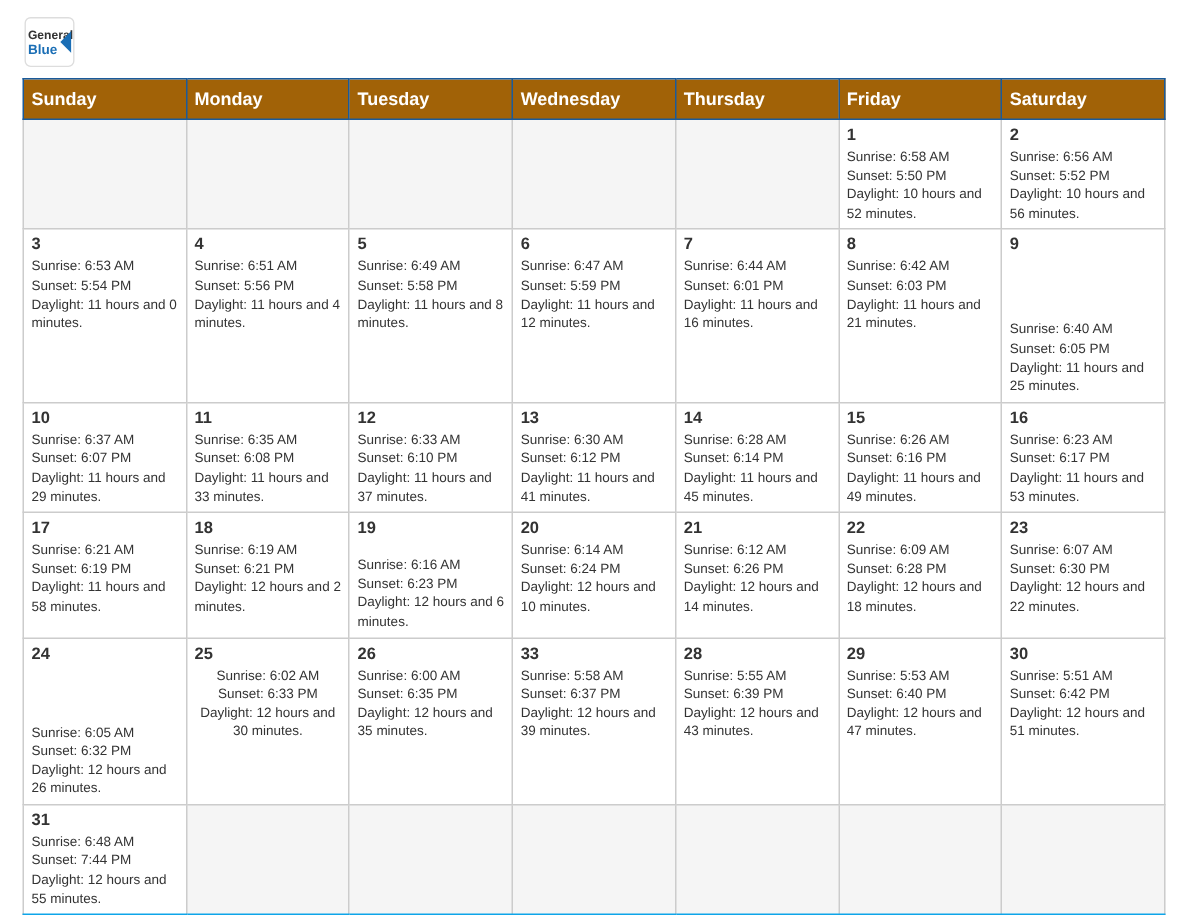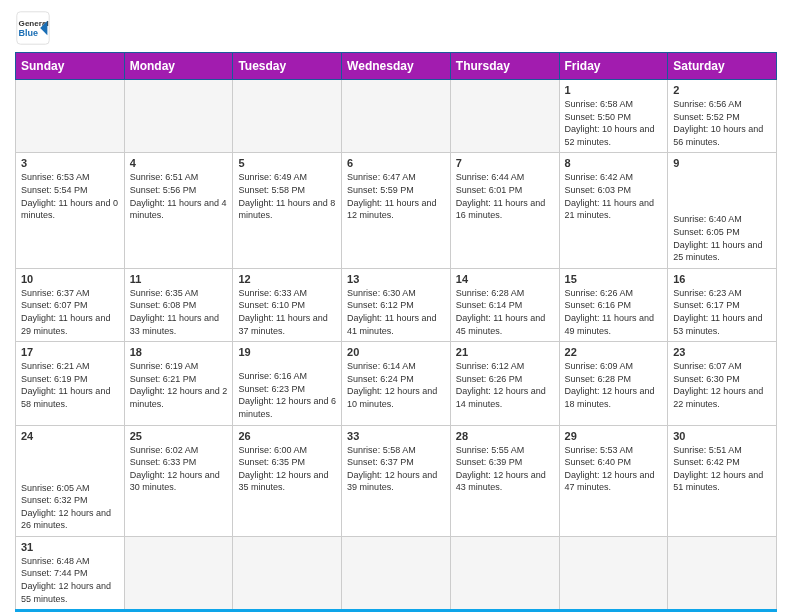--- a/index.html
+++ b/index.html
@@ -36,21 +36,21 @@
     .subtitle {
       font-size: 15px;
       color: #555;
     }
     .calendar-table {
       width: 100%;
       border-collapse: collapse;
       border: 1px solid #ccc;
     }
     .calendar-table th {
-      background-color: #a21caf;
+      background-color: #a16207;
       color: #fff;
       font-size: 12px;
       font-weight: bold;
       padding: 6px 5px;
       text-align: left;
       border: 1px solid #1a5a9a;
     }
     .calendar-table td {
       vertical-align: top;
       border: 1px solid #ccc;
@@ -69,21 +69,21 @@
       font-weight: bold;
       display: block;
       margin-bottom: 2px;
     }
     .day-info {
       line-height: 1.4;
       font-size: 9px;
       color: #333;
     }
     .last-row td {
-      border-bottom: 5px solid #0ea5e9;
+      border-bottom: 1px solid #0ea5e9;
     }
   </style>
 </head>
 <body>
 
 <div class="header-section">
   <div class="logo">
     <svg class="logo-icon" viewBox="0 0 40 40">
       <rect x="2" y="2" width="36" height="36" rx="4" fill="#fff" stroke="#ddd" stroke-width="1"></rect>
       <text x="4" y="18" font-family="Arial" font-size="9" fill="#333" font-weight="bold">General</text>
@@ -263,21 +263,21 @@
       </tr>
       <tr>
         <td>
           <span class="day-number">24</span>
           <div class="day-info" style="white-space: pre-wrap; margin-top: 40px;">Sunrise: 6:05 AM
 Sunset: 6:32 PM
 Daylight: 12 hours and 26 minutes.</div>
         </td>
         <td>
           <span class="day-number">25</span>
-          <div class="day-info" style="white-space: pre-wrap;">Sunrise: 6:02 AM
+          <div class="day-info" style="white-space: pre-wrap; text-align: center;">Sunrise: 6:02 AM
 Sunset: 6:33 PM
 Daylight: 12 hours and 30 minutes.</div>
         </td>
         <td>
           <span class="day-number">26</span>
           <div class="day-info" style="white-space: pre-wrap;">Sunrise: 6:00 AM
 Sunset: 6:35 PM
 Daylight: 12 hours and 35 minutes.</div>
         </td>
         <td>

